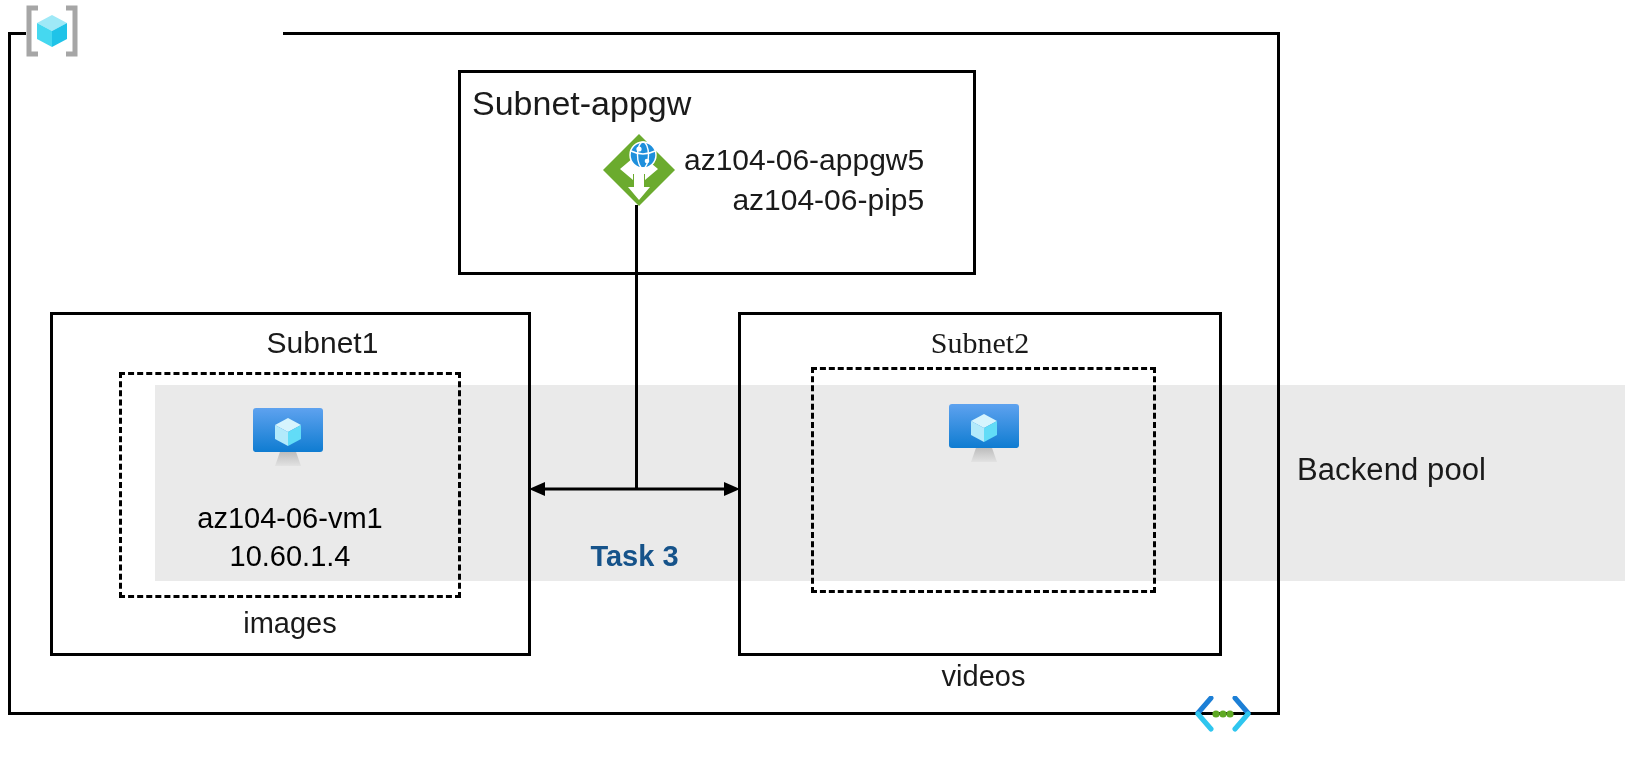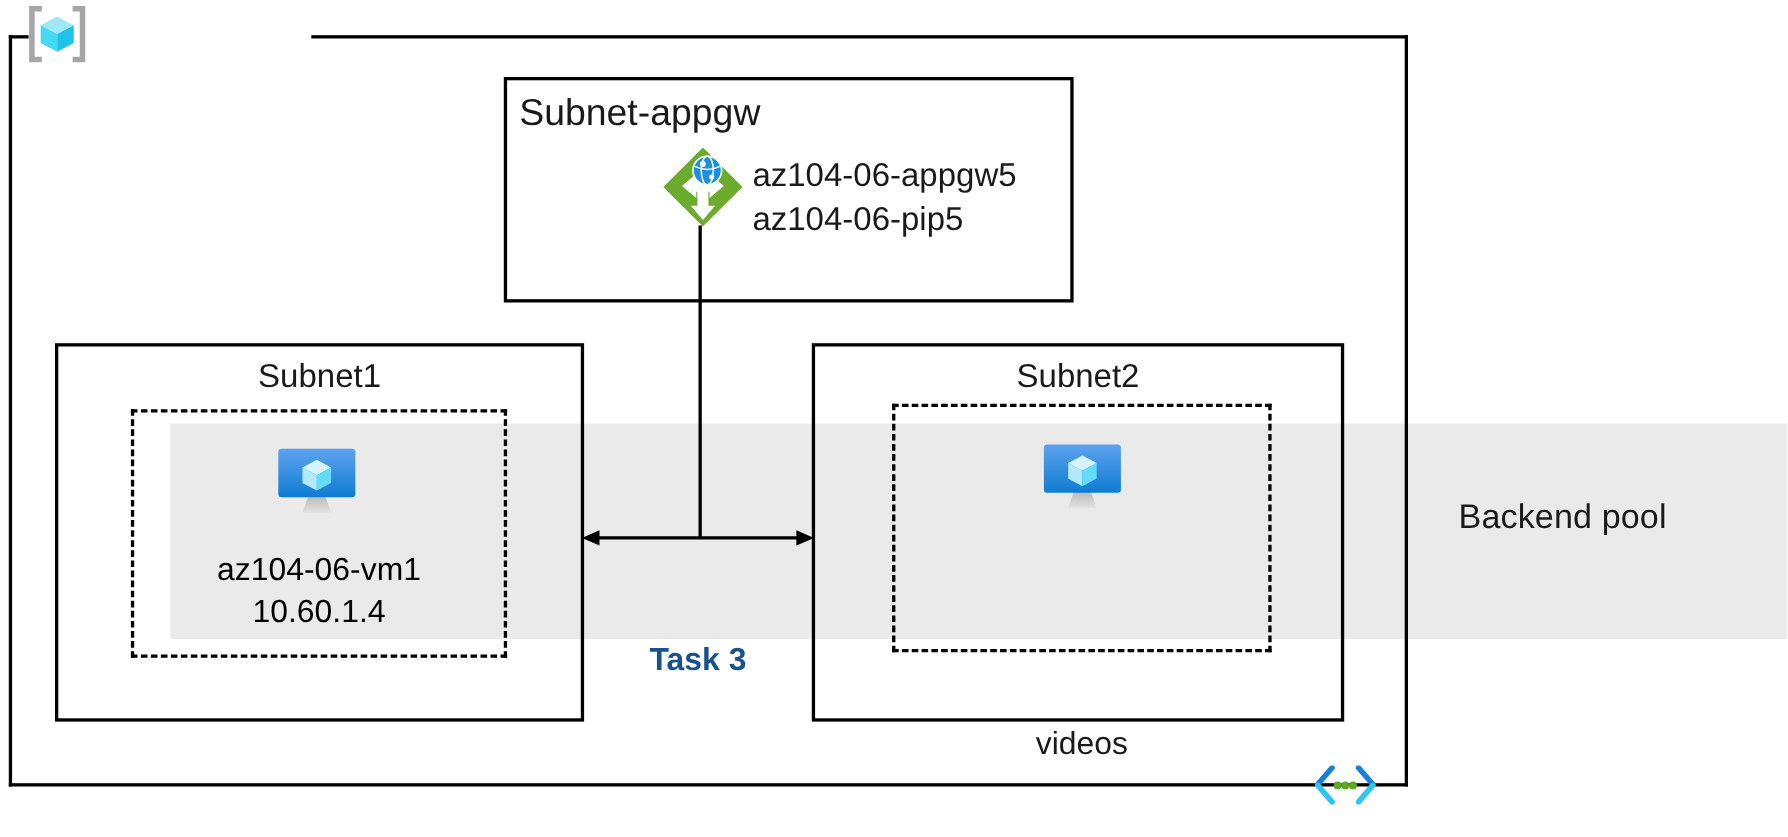--- a/index.html
+++ b/index.html
@@ -23,21 +23,21 @@
   .backend-band {
     position: absolute;
     left: 155px;
     top: 385px;
     width: 1470px;
     height: 196px;
     background: #eaeaea;
   }
   .backend-label {
     position: absolute;
-    left: 1326px;
+    left: 1297px;
     top: 452px;
     font-size: 31px;
     color: #1a1a1a;
     white-space: nowrap;
     letter-spacing: 0.1px;
   }
 
   
   .rg-frame {
     position: absolute;
@@ -97,32 +97,32 @@
 
   
   #subnet-appgw-box { left: 458px; top: 70px; width: 518px; height: 205px; }
   #subnet-appgw-title {
     position: absolute; left: 472px; top: 84px;
     font-size: 34px; color: #1a1a1a; white-space: nowrap;
   }
   .appgw-icon { position: absolute; left: 600px; top: 131px; width: 78px; height: 78px; }
   .appgw-labels {
     position: absolute; left: 684px; top: 140px;
-    font-size: 30px; line-height: 40px; color: #1a1a1a; white-space: nowrap;
+    font-size: 30px; line-height: 40px; color: #1a1a1a; white-space: nowrap; text-align: right;
   }
 
   
   #subnet1-box { left: 50px; top: 312px; width: 481px; height: 344px; }
   #subnet2-box { left: 738px; top: 312px; width: 484px; height: 344px; }
   .subnet-title {
     position: absolute; font-size: 30px; color: #1a1a1a;
     text-align: center; white-space: nowrap;
   }
-  #subnet1-title { left: 50px; top: 326px; width: 481px; }
-  #subnet2-title { left: 738px; top: 326px; width: 484px; }
+  #subnet1-title { left: 50px; top: 326px; width: 481px; padding-left: 32px; }
+  #subnet2-title { left: 738px; top: 326px; width: 484px; font-family: Liberation Serif, serif; }
 
   #subnet1-dashed { left: 119px; top: 372px; width: 342px; height: 226px; }
   #subnet2-dashed { left: 811px; top: 367px; width: 345px; height: 226px; }
 
   .vm-icon { position: absolute; width: 80px; height: 68px; }
   #vm1-icon { left: 248px; top: 405px; }
   #vm2-icon { left: 944px; top: 401px; }
 
   .vm-labels {
     position: absolute; font-size: 29px; line-height: 38px;
@@ -140,21 +140,21 @@
 
   
   .vline {
     position: absolute; left: 635px; top: 205px;
     width: 3px; height: 284px; background: #000000;
   }
   .hconn { position: absolute; left: 527px; top: 474px; width: 215px; height: 30px; }
   .task-label {
     position: absolute; left: 527px; top: 540px; width: 215px;
     font-size: 29px; font-weight: bold; color: #16538a;
-    text-align: center; white-space: nowrap; margin-top: 44px;
+    text-align: center; white-space: nowrap;
   }
 
   
   .code-icon { position: absolute; left: 1195px; top: 696px; width: 56px; height: 36px; }
 </style>
 </head>
 <body>
 
 <div id="canvas">
 
@@ -218,20 +218,21 @@
       <rect x="5" y="3" width="70" height="44" rx="3" fill="url(#mon1)"></rect>
       <polygon points="40,13 53,20 40,27 27,20" fill="#d6f4fd"></polygon>
       <polygon points="27,20 40,27 40,41 27,34" fill="#b3eafb"></polygon>
       <polygon points="53,20 53,34 40,41 40,27" fill="#62dcf7"></polygon>
     </svg>
   </div>
   <div class="vm-labels" id="vm1-labels">
     <div>az104-06-vm1</div>
     <div>10.60.1.4</div>
   </div>
+  <div class="subnet-footer" id="subnet1-footer">images</div>
 
   <div class="solid-box" id="subnet2-box"></div>
   <div class="subnet-title" id="subnet2-title">Subnet2</div>
   <div class="dashed-box" id="subnet2-dashed"></div>
   <div class="vm-icon" id="vm2-icon">
     <svg viewBox="0 0 80 68" width="80" height="68">
       <defs>
         <linearGradient id="mon2" x1="0" y1="0" x2="0" y2="1">
           <stop offset="0%" stop-color="#5ea2ef"></stop>
           <stop offset="100%" stop-color="#0f7cd1"></stop>

